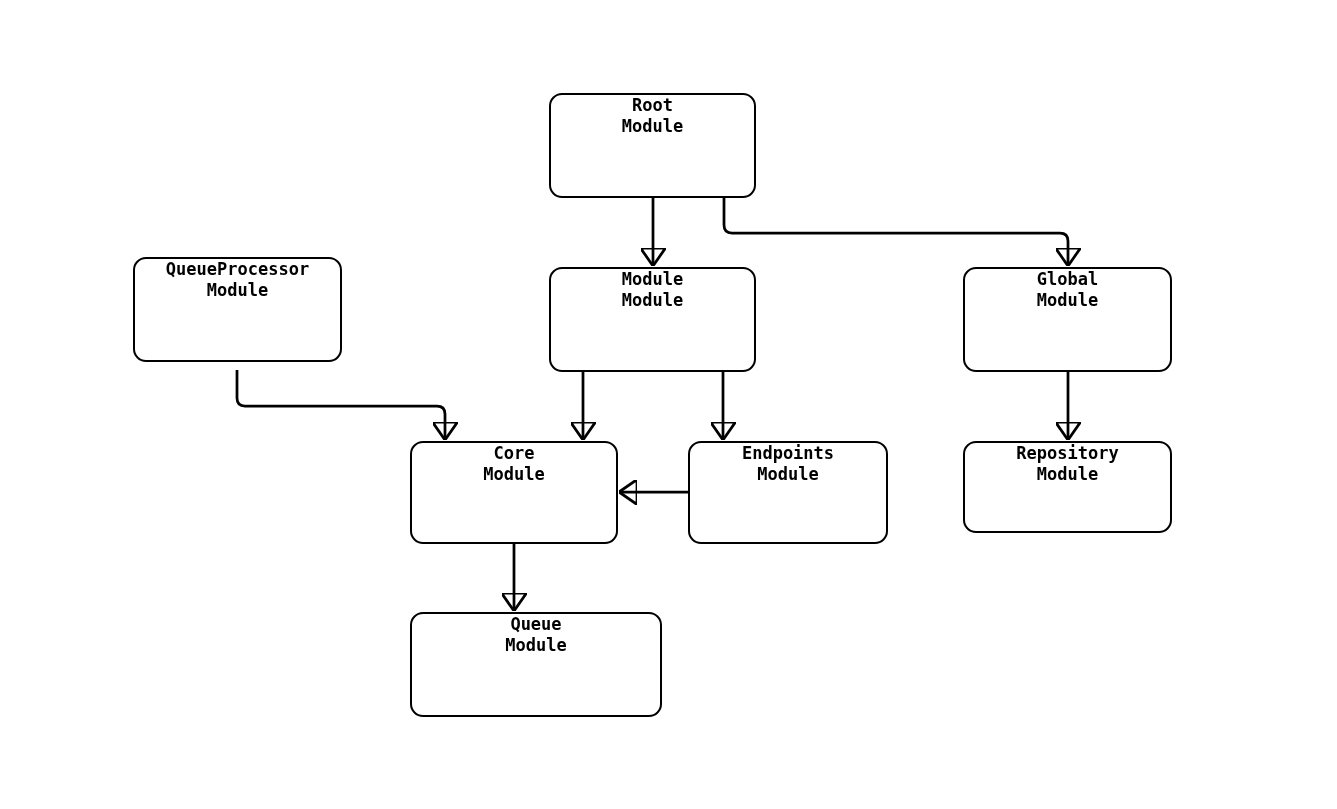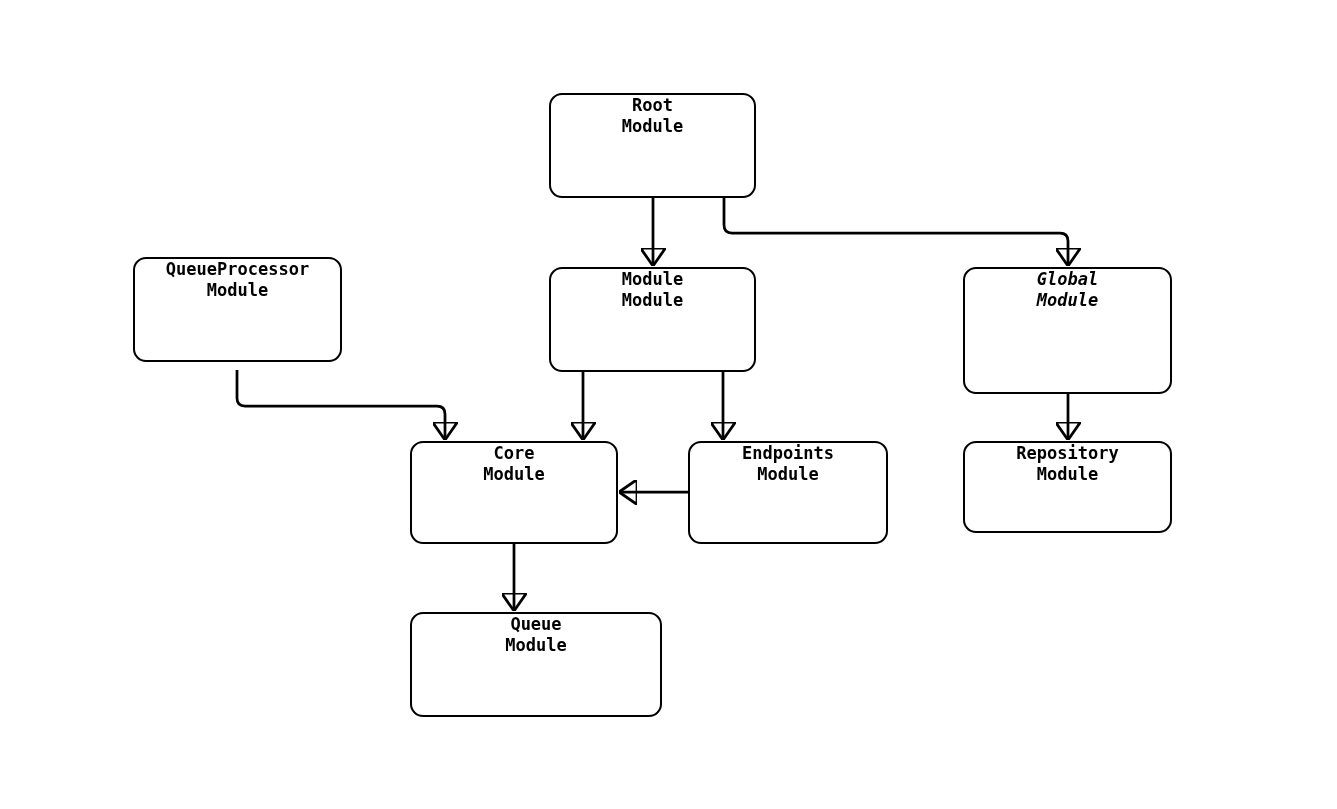--- a/index.html
+++ b/index.html
@@ -41,21 +41,21 @@
   .node .label {
     font-weight: bold;
     font-size: 17px;
     line-height: 21px;
     color: #000000;
     white-space: nowrap;
   }
   
   .n-root          { left: 549px; top:  93px; width: 207px; height: 105px; }
   .n-server        { left: 549px; top: 267px; width: 207px; height: 105px; }
-  .n-global        { left: 963px; top: 267px; width: 209px; height: 127px; font-style: italic; }
+  .n-global        { left: 963px; top: 267px; width: 209px; height: 105px; }
   .n-queueproc     { left: 133px; top: 257px; width: 209px; height: 105px; }
   .n-core          { left: 410px; top: 441px; width: 208px; height: 103px; }
   .n-endpoints     { left: 688px; top: 441px; width: 200px; height: 103px; }
   .n-repository    { left: 963px; top: 441px; width: 209px; height: 92px; }
   .n-queue         { left: 410px; top: 612px; width: 252px; height: 105px; }
 </style>
 </head>
 <body>
 
 <div class="canvas">

